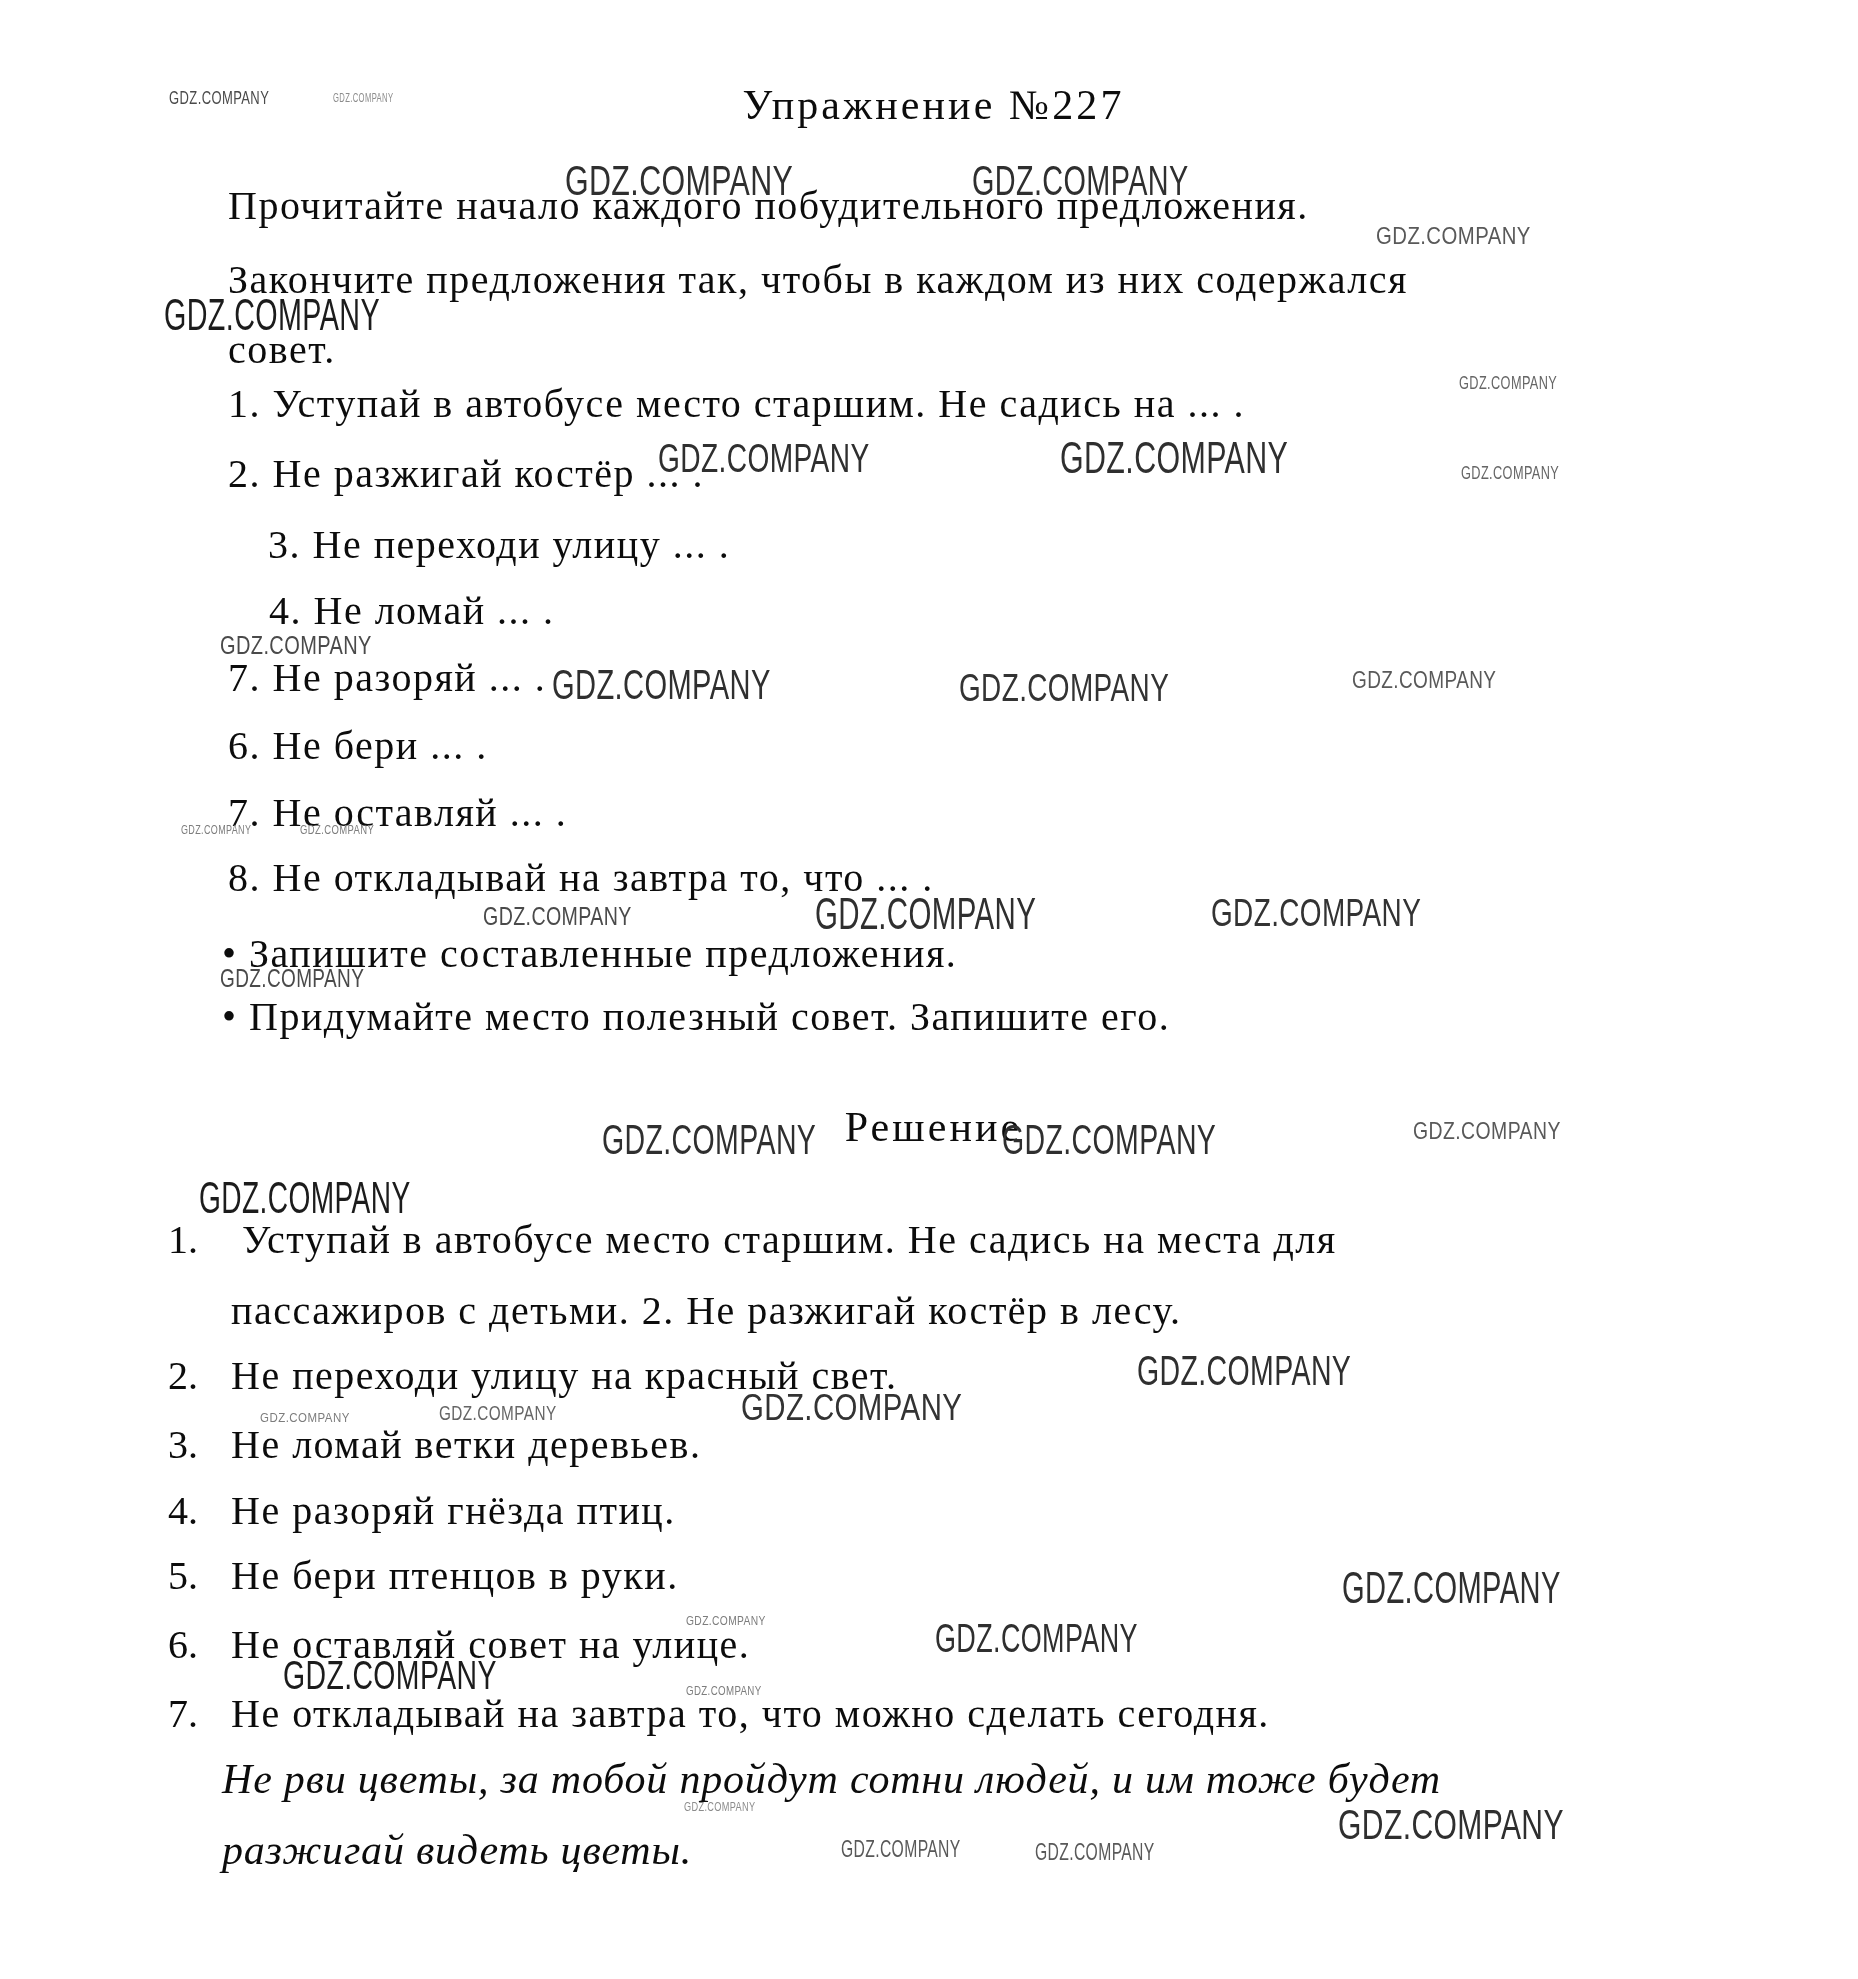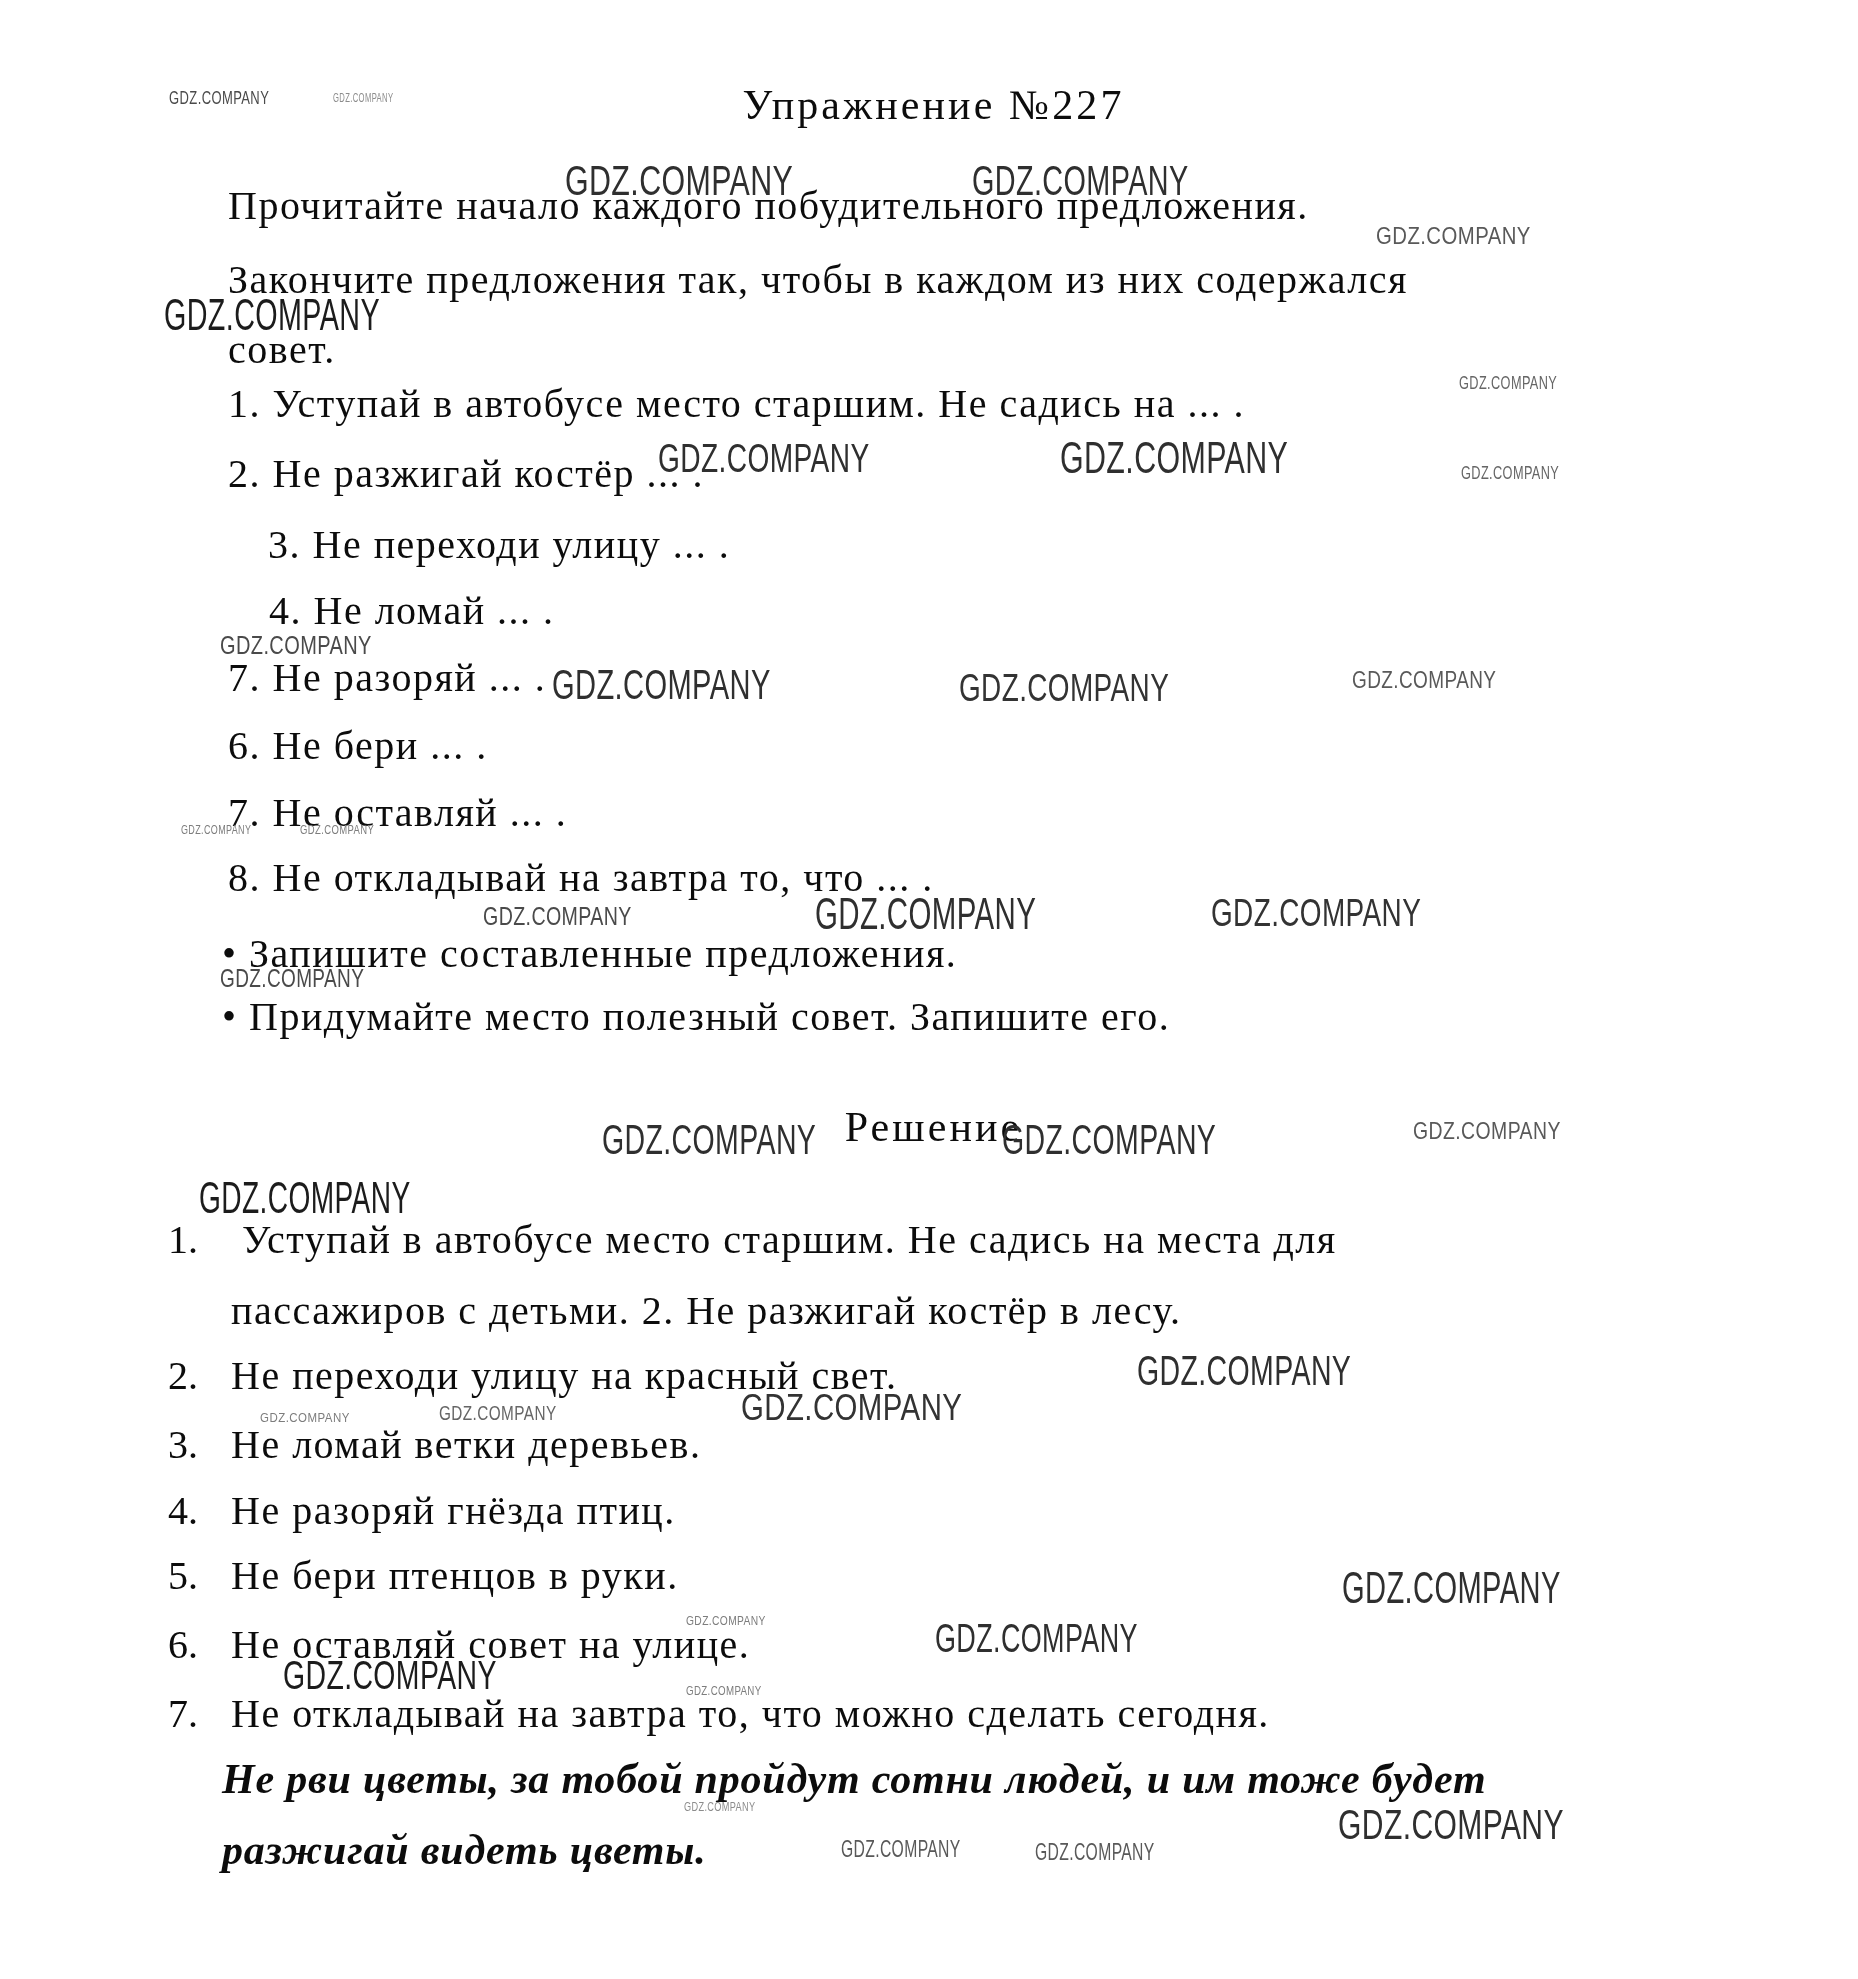--- a/index.html
+++ b/index.html
@@ -23,21 +23,21 @@
     left: 4px;
     width: 100%;
     text-align: center;
   }
   .doc-title {
     font-size: 42px;
     letter-spacing: 3.1px;
   }
   .advice-line {
     font-size: 42px;
-    font-weight: bold;
+    font-weight: normal;
     font-style: italic;
     letter-spacing: 0.8px;
   }
   .sol-num {
     position: absolute;
     white-space: nowrap;
     font-size: 40px;
     line-height: 1.15;
   }
   .wm {

